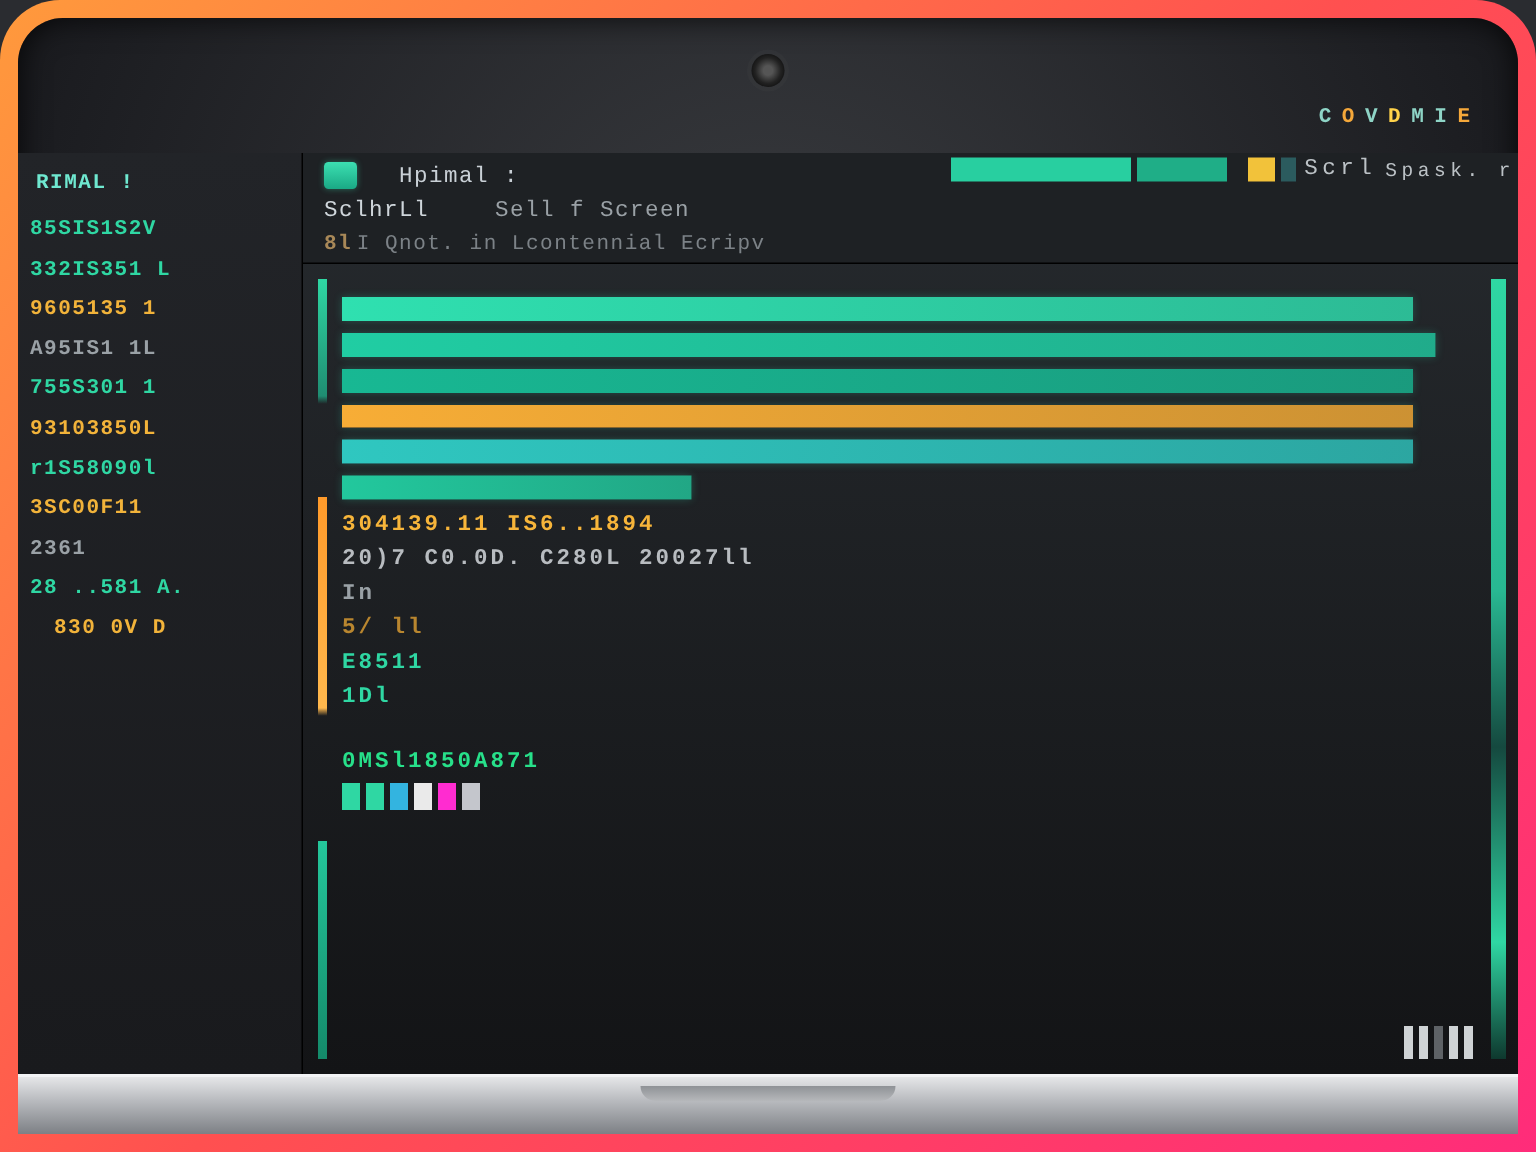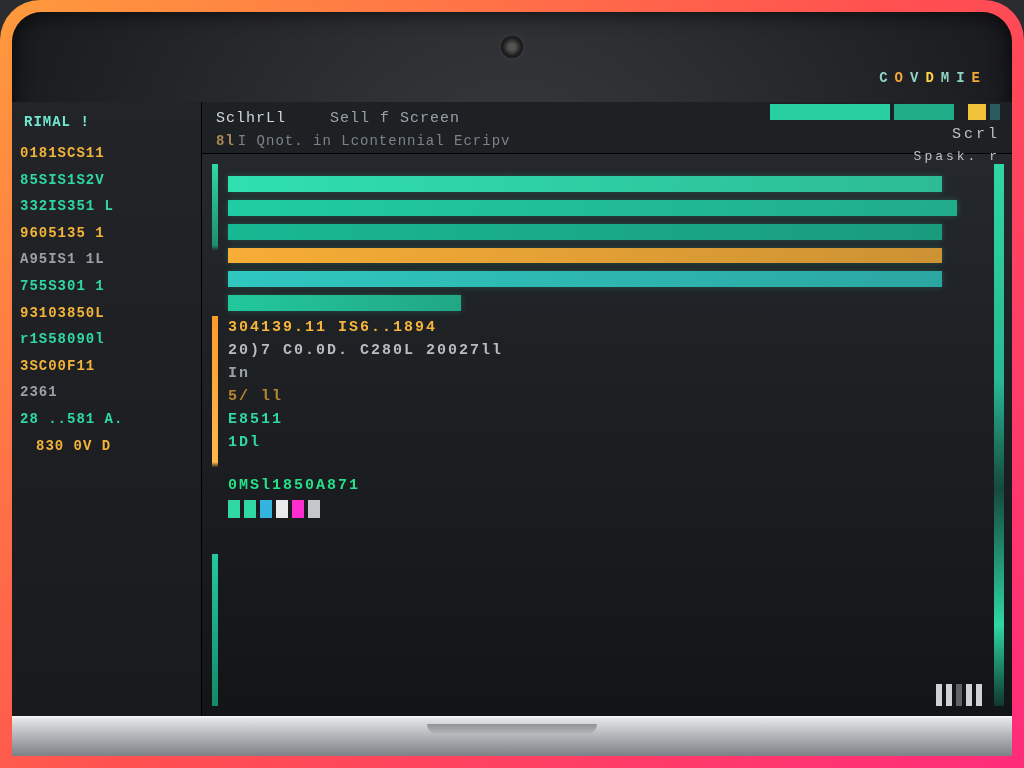--- a/index.html
+++ b/index.html
@@ -63,21 +63,21 @@
     display:flex; flex-direction:column; gap:4px;
     font-size:15px; color:#c9d0d6; letter-spacing:1px;
   }
   .mainbar-row { display:flex; align-items:center; gap:20px; }
   .pill {
     display:inline-block; width:22px; height:18px; border-radius:3px;
     background:linear-gradient(to bottom,#3ce0b2,#1aa985); margin-right:8px;
     box-shadow:0 0 4px rgba(60,224,178,.4);
   }
   .top-right {
-    position:absolute; top:0; right:12px; display:flex; flex-direction:column;
+    position:absolute; top:0; right:2px; display:flex; flex-direction:row;
     align-items:flex-end; gap:6px; padding-top:2px;
   }
   .brand {
     color:#8ed4c6; font-size:14px; letter-spacing:4px; font-weight:bold;
     display:flex; gap:3px;
   }
   .brand span.o { color:#f5a83a; }
   .brand span.y { color:#ffd24a; }
   .progress {
     display:flex; gap:4px; align-items:center;
@@ -157,21 +157,20 @@
         <span>M</span>
         <span>I</span>
         <span class="o">E</span>
     </div>
 
     <div class="screen">
 
       <div class="sidebar">
         <div class="side-title">RIMAL !</div>
         <div id="sidelines">
-            <div class="side-line" style="color: rgb(242, 179, 58);">0181SCS11</div>
             <div class="side-line" style="color: rgb(47, 215, 163);">85SIS1S2V</div>
             <div class="side-line" style="color: rgb(47, 215, 163);">332IS351 L</div>
             <div class="side-line" style="color: rgb(242, 179, 58);">9605135 1</div>
             <div class="side-line" style="color: rgb(154, 161, 166);">A95IS1 1L</div>
             <div class="side-line" style="color: rgb(47, 215, 163);">755S301 1</div>
             <div class="side-line" style="color: rgb(242, 179, 58);">93103850L</div>
             <div class="side-line" style="color: rgb(47, 215, 163);">r1S58090l</div>
             <div class="side-line" style="color: rgb(242, 179, 58);">3SC00F11</div>
             <div class="side-line" style="color: rgb(154, 161, 166);">2361</div>
             <div class="side-line" style="color: rgb(47, 215, 163);">28 ..581 A.</div>
@@ -187,20 +186,24 @@
               <div class="seg glong"></div>
                 <div class="seg glong2"></div>
               <div class="seg gap1"></div>
               <div class="seg y1"></div>
                 <div class="seg b1"></div>
             </div>
             <div class="right-label">Scrl</div>
             <div class="right-label" style="font-size:13px;">Spask. r</div>
           </div>
 
+          <div class="mainbar-row">
+            <span class="pill"></span>
+            <span>Hpimal :</span>
+          </div>
           <div class="tab-row">
             <span class="t1">SclhrLl</span>
             <span class="t2">Sell f Screen</span>
           </div>
           <div class="sub-row">
             <span class="num">8l</span>
             <span>I Qnot. in Lcontennial Ecripv</span>
           </div>
         </div>
 

